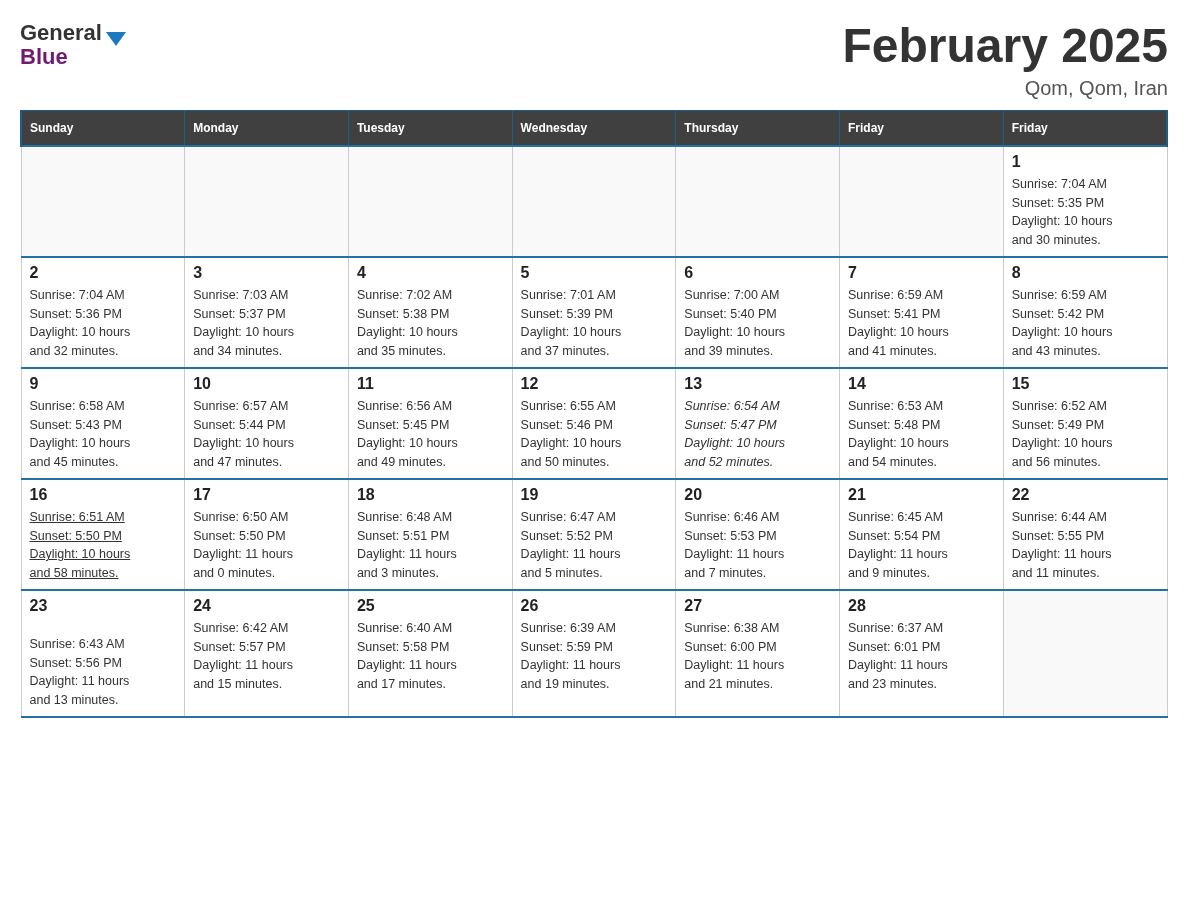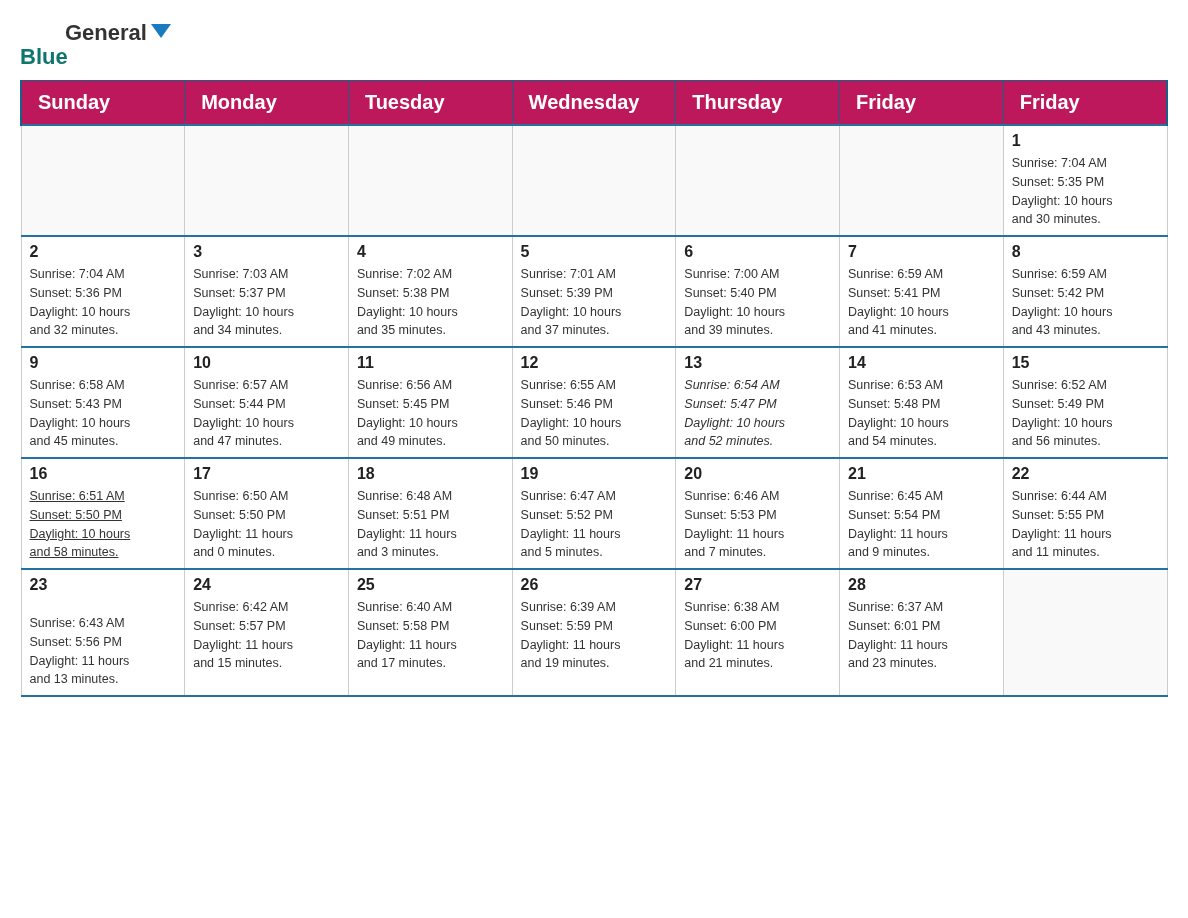--- a/index.html
+++ b/index.html
@@ -16,41 +16,40 @@
       align-items: flex-start;
       margin-bottom: 10px;
     }
     .logo {
       display: flex;
       flex-direction: column;
       align-items: flex-start;
     }
     .logo-top {
       display: flex;
-      align-items: flex-start;
-      margin-left: 45px;
+      align-items: flex-end;
     }
     .logo-general {
       font-size: 22px;
       font-weight: bold;
       color: #333;
     }
     .logo-arrow {
       width: 0;
       height: 0;
       border-left: 10px solid transparent;
       border-right: 10px solid transparent;
       border-top: 14px solid #1a7abf;
       margin-left: 4px;
       margin-top: 4px;
     }
     .logo-blue {
       font-size: 22px;
       font-weight: bold;
-      color: #0f766e;
+      color: #701a75;
       margin-top: -2px;
     }
     .title-section {
       text-align: right;
     }
     .month-title {
       font-size: 48px;
       font-weight: bold;
       color: #333;
       line-height: 1.1;
@@ -59,25 +58,25 @@
       font-size: 20px;
       color: #555;
       margin-top: 4px;
     }
     .calendar {
       width: 100%;
       border-collapse: collapse;
       margin-top: 10px;
     }
     .calendar th {
-      background-color: #be185d;
+      background-color: #404040;
       color: #fff;
-      font-size: 20px;
-      font-weight: bold;
-      padding: 10px 16px;
+      font-size: 12px;
+      font-weight: bold;
+      padding: 10px 8px;
       text-align: left;
       border: 1px solid #1a5f8a;
     }
     .calendar td {
       vertical-align: top;
       border: 1px solid #ccc;
       padding: 6px 8px;
       width: calc(100% / 7);
       min-height: 110px;
       font-size: 13px;
@@ -109,20 +108,22 @@
 
 <div class="header">
   <div class="logo">
     <div class="logo-top">
       <span class="logo-general">General</span>
       <div class="logo-arrow"></div>
     </div>
     <span class="logo-blue">Blue</span>
   </div>
   <div class="title-section">
+    <div class="month-title">February 2025</div>
+    <div class="location">Qom, Qom, Iran</div>
   </div>
 </div>
 
 <table class="calendar">
   <thead>
     <tr class="header-row">
     <th>Sunday</th>
         <th>Monday</th>
         <th>Tuesday</th>
         <th>Wednesday</th>

